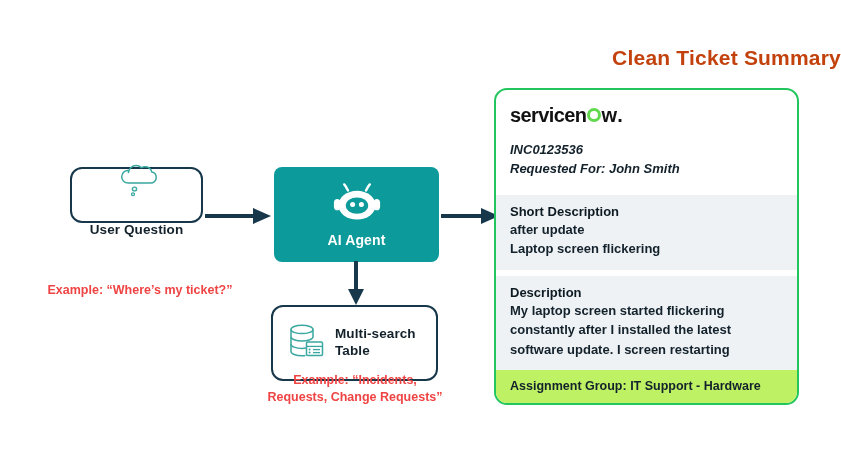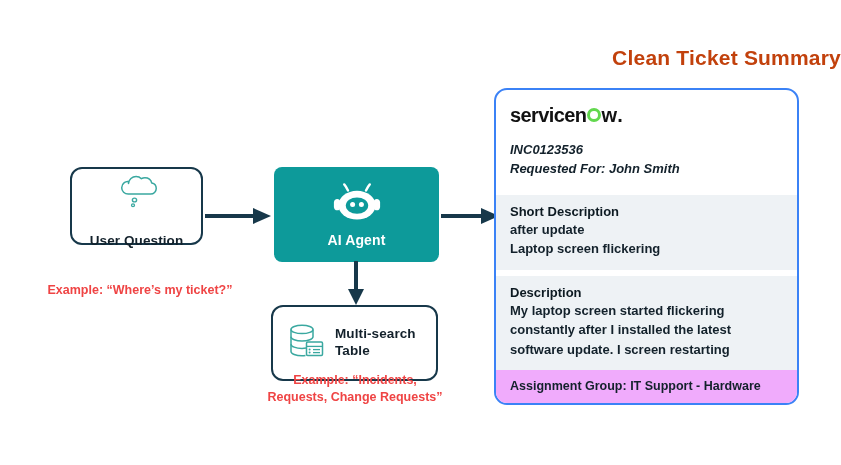--- a/index.html
+++ b/index.html
@@ -39,21 +39,21 @@
     color: #13212b;
     letter-spacing: .1px;
     text-align: center;
   }
 
   
   #user-question {
     left: 70px;
     top: 167px;
     width: 133px;
-    height: 78px;
+    height: 56px;
     gap: 13px;
     padding-top: 6px;
   }
   #user-question .node-label { margin-top: 1px; }
 
   
   #ai-agent {
     left: 274px;
     top: 167px;
     width: 165px;
@@ -114,21 +114,21 @@
   }
 
   
   #ticket-card {
     position: absolute;
     left: 494px;
     top: 88px;
     width: 305px;
     height: 317px;
     box-sizing: border-box;
-    border: 2px solid #3b82f6;
+    border: 2px solid #22c55e;
     border-radius: 13px;
     background: #ffffff;
     overflow: hidden;
     display: flex;
     flex-direction: column;
   }
 
   #brand-row {
     padding: 14px 14px 2px 14px;
     display: flex;
@@ -165,21 +165,21 @@
   }
   .section-body {
     font-size: 13px;
     font-weight: bold;
     color: #13212b;
     line-height: 1.5;
   }
   .spacer { height: 9px; background: #ffffff; }
   .footer-row {
     margin-top: auto;
-    background: #f0abfc;
+    background: #bef264;
     padding: 9px 14px 10px 14px;
     font-size: 12.5px;
     font-weight: bold;
     color: #13212b;
   }
 </style>
 </head>
 <body>
 
 <div class="stage">

